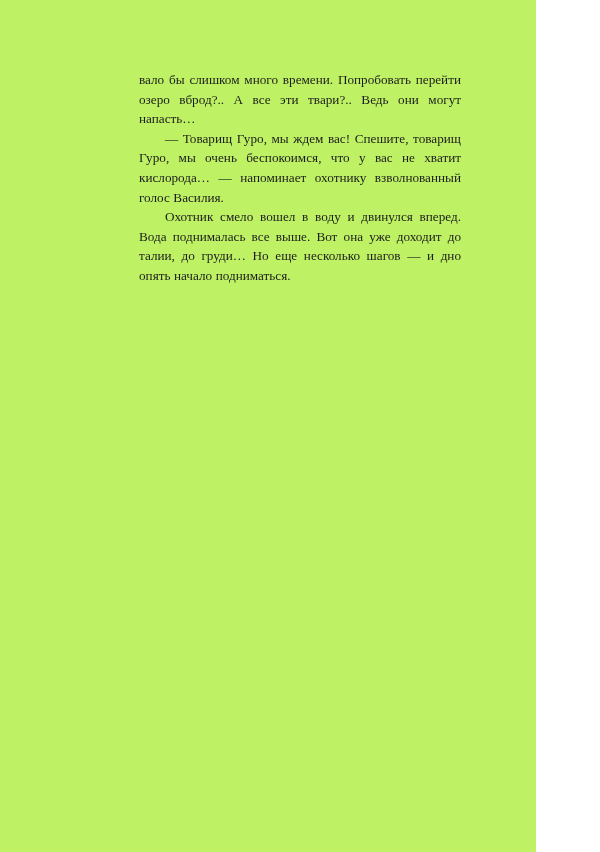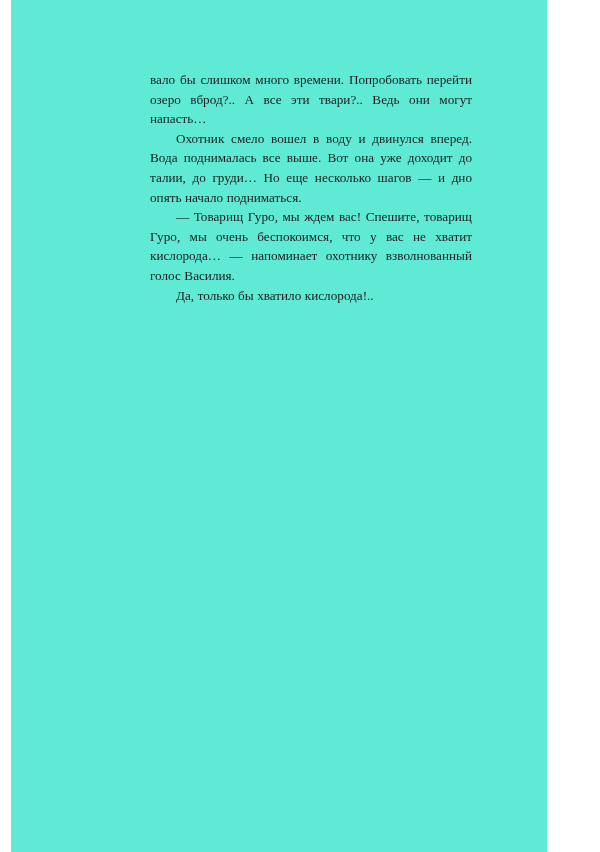--- a/index.html
+++ b/index.html
@@ -11,22 +11,21 @@
     height: 852px;
     background: #ffffff;
     font-family: "Liberation Serif", serif;
     color: #1a1a1a;
   }
   .page {
     position: relative;
     width: 536px;
     height: 852px;
     box-sizing: border-box;
-    background: #5eead4;
-    margin-left: 11px;
+    background: #bef264;
   }
   .text-column {
     position: absolute;
     left: 139px;
     top: 70px;
     width: 322px;
   }
   .para {
     margin: 0;
     font-size: 13.2px;
@@ -40,17 +39,16 @@
   .para.indent {
     text-indent: 26px;
   }
 </style>
 </head>
 <body>
 
 <div class="page">
   <div class="text-column">
     <p class="para">вало бы слишком много времени. Попробовать перейти озеро вброд?.. А все эти твари?.. Ведь они могут напасть…</p>
+    <p class="para indent">— Товарищ Гуро, мы ждем вас! Спешите, товарищ Гуро, мы очень беспокоимся, что у вас не хватит кислорода… — напоминает охотнику взволнованный голос Василия.</p>
     <p class="para indent">Охотник смело вошел в воду и двинулся вперед. Вода поднималась все выше. Вот она уже доходит до талии, до груди… Но еще несколько шагов — и дно опять начало подниматься.</p>
-    <p class="para indent">— Товарищ Гуро, мы ждем вас! Спешите, товарищ Гуро, мы очень беспокоимся, что у вас не хватит кислорода… — напоминает охотнику взволнованный голос Василия.</p>
-    <p class="para indent">Да, только бы хватило кислорода!..</p>
   </div>
 </div>
 
 </body></html>

